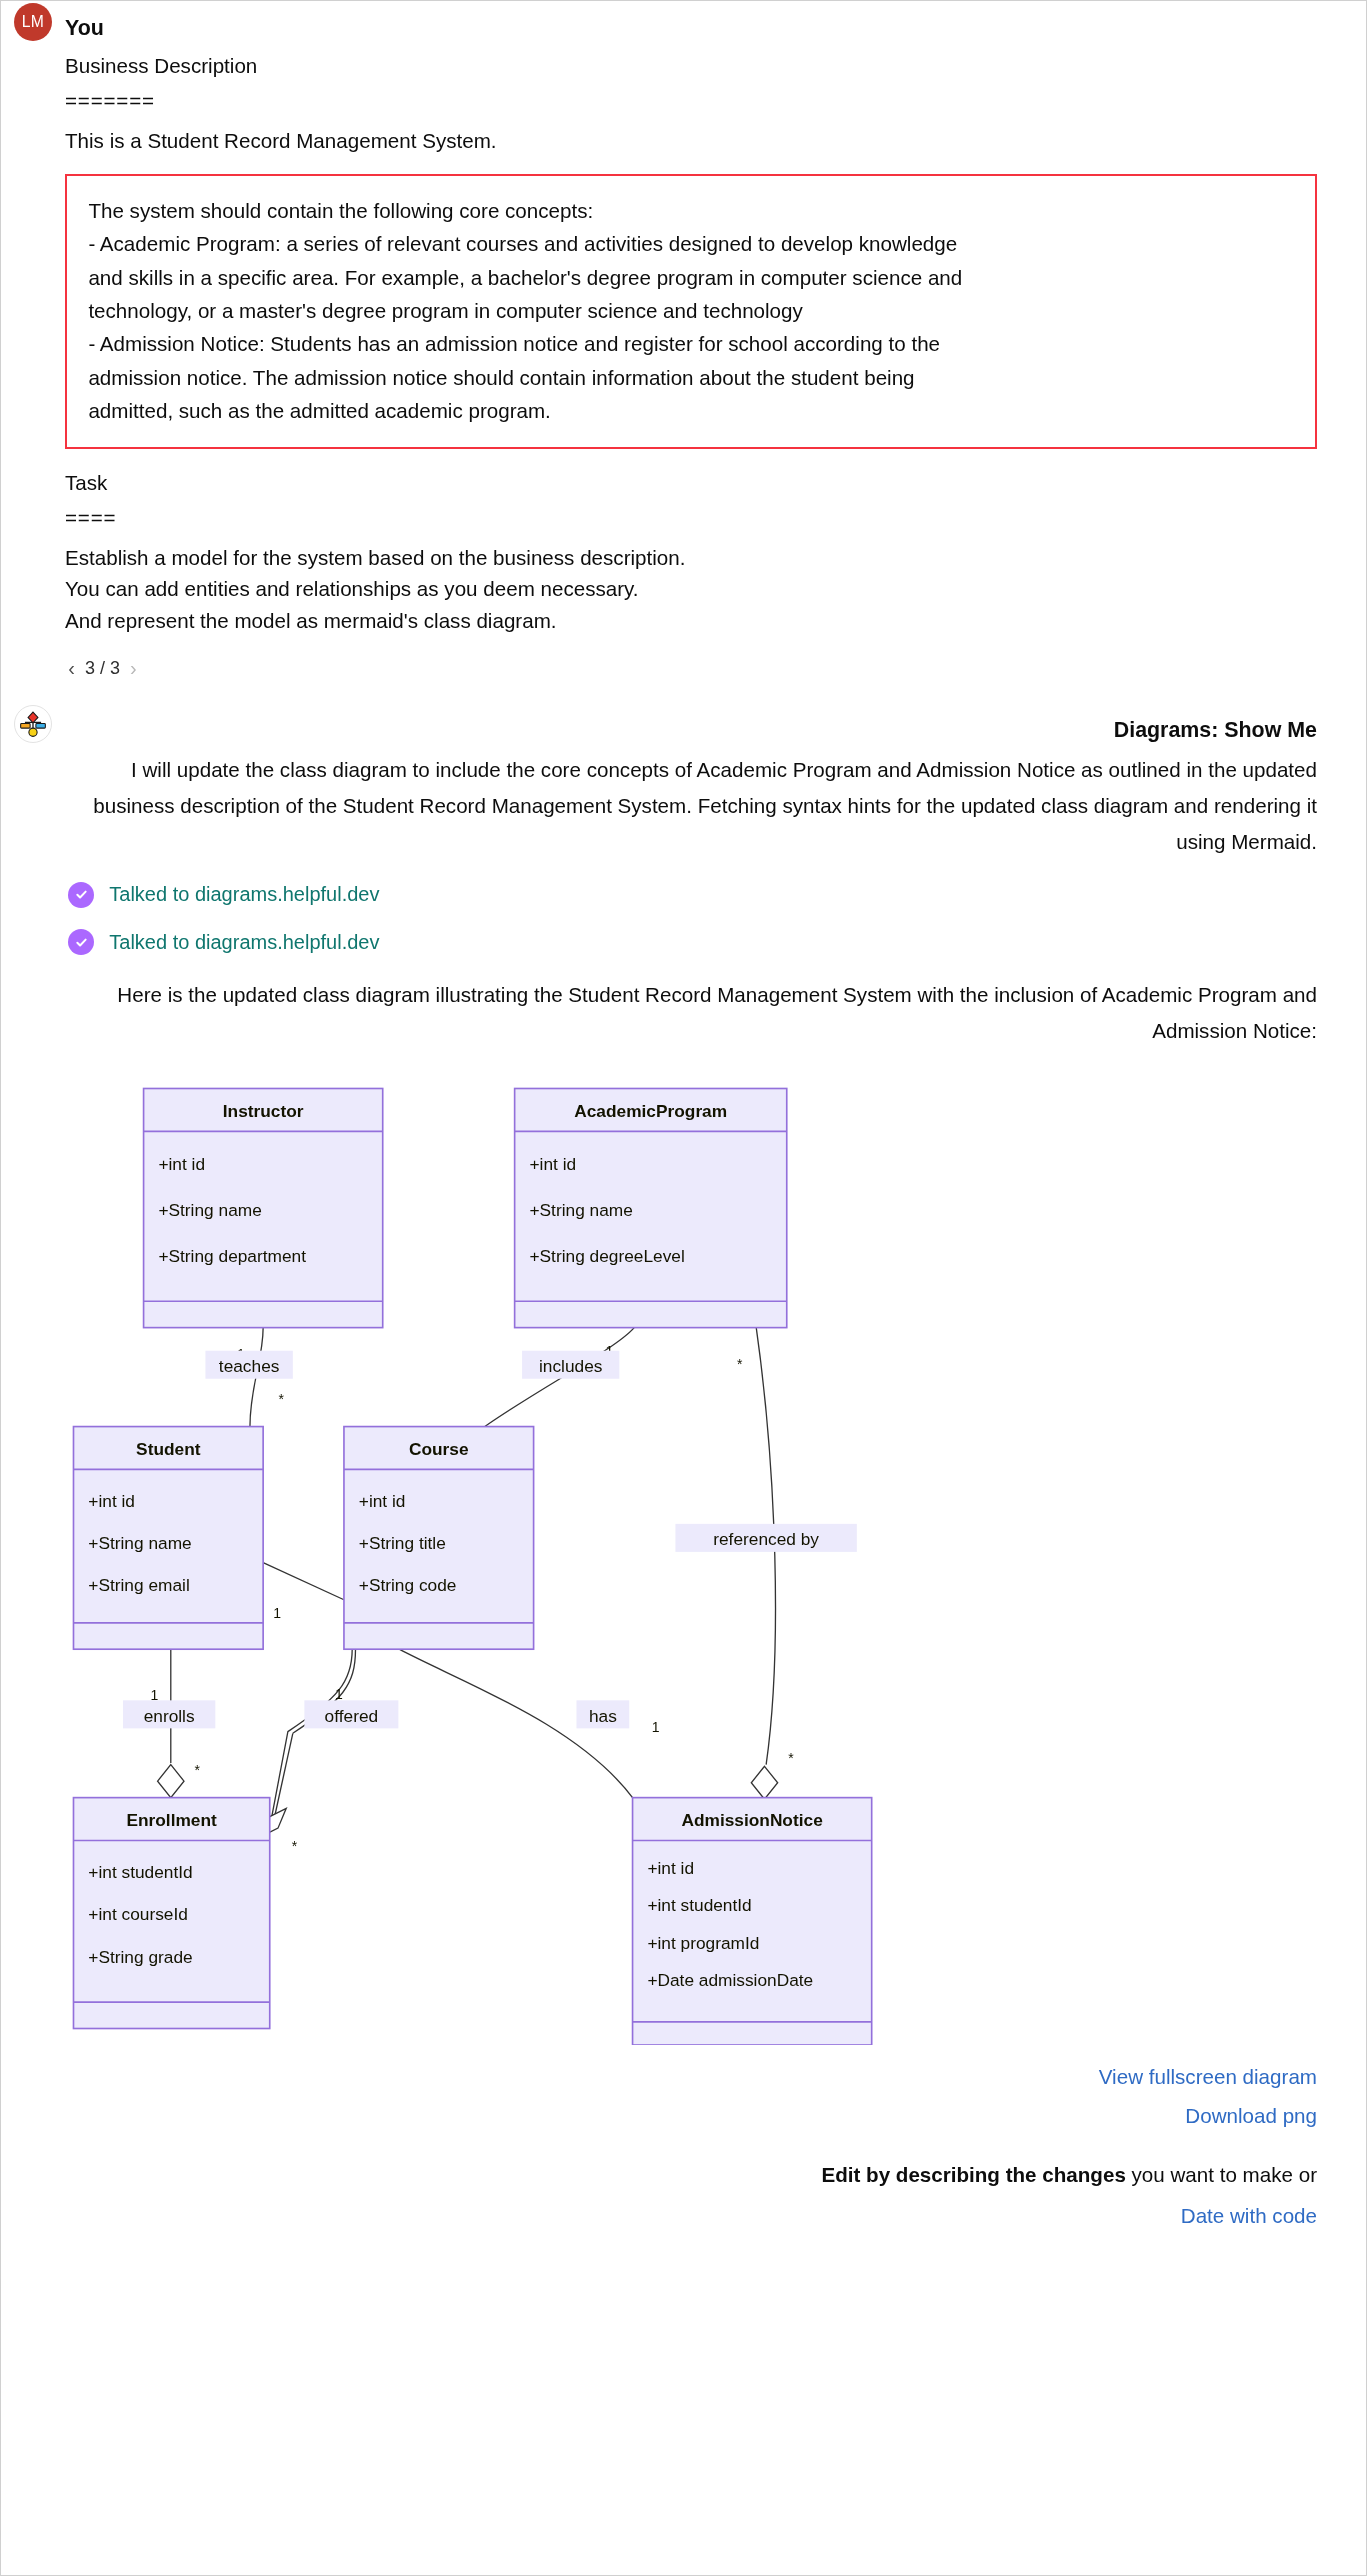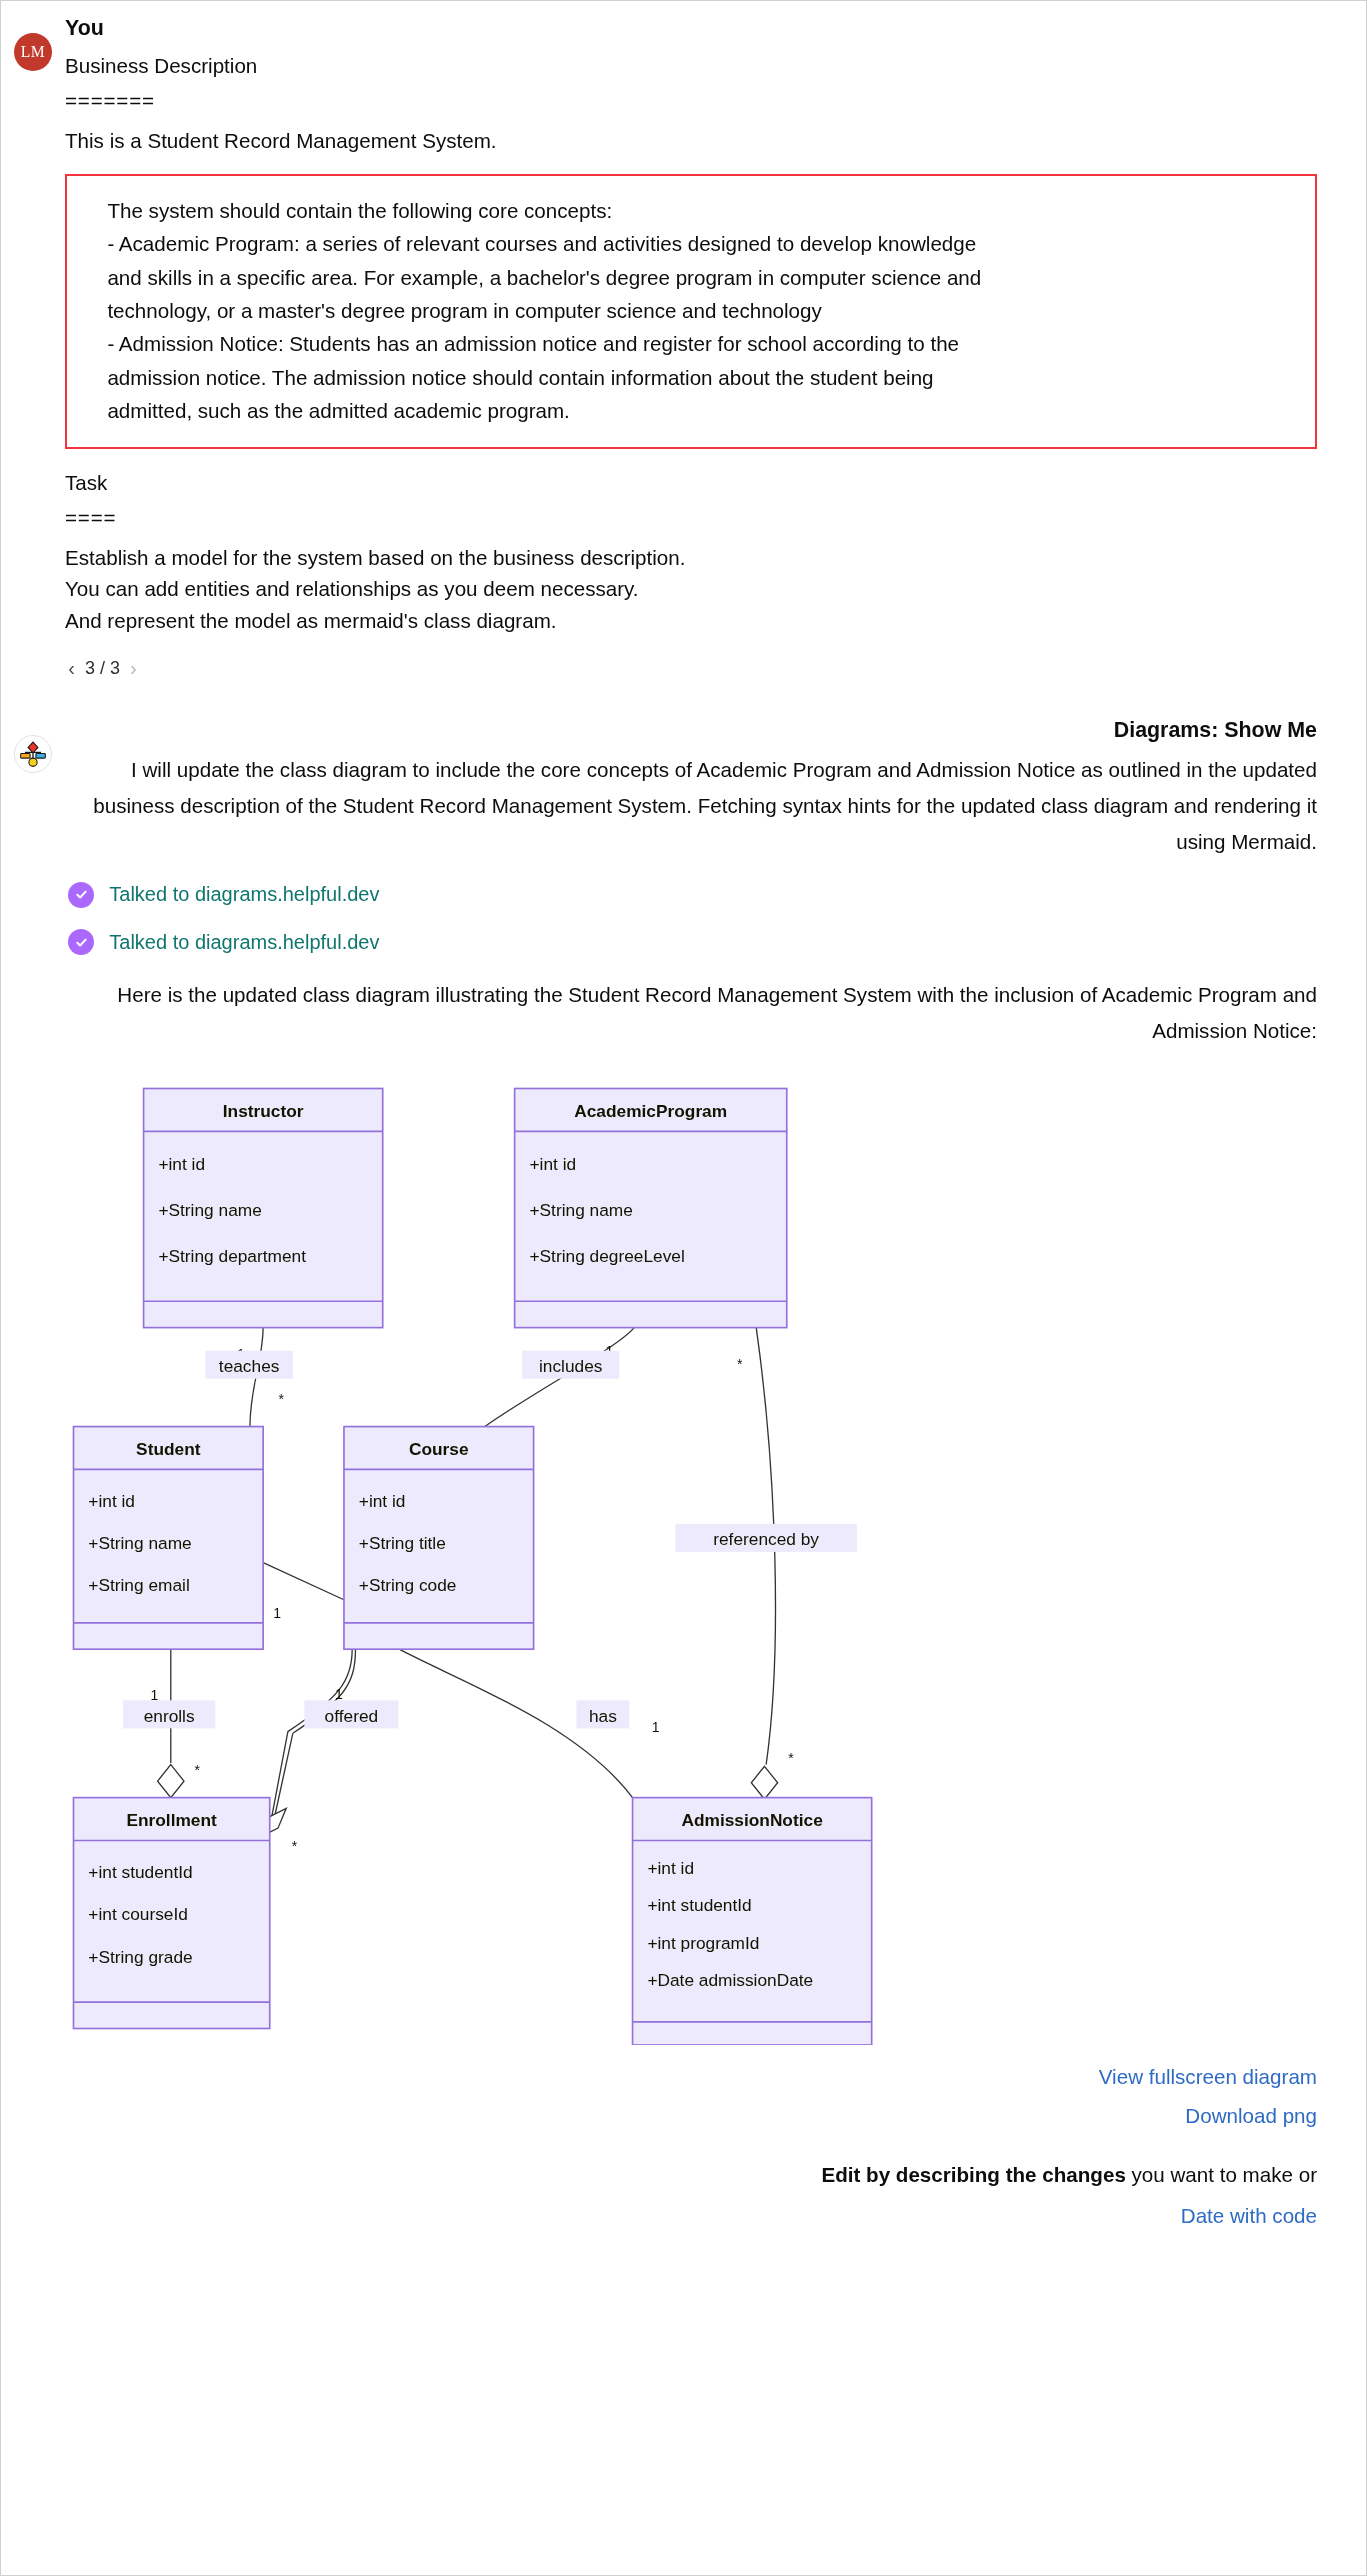--- a/index.html
+++ b/index.html
@@ -12,21 +12,21 @@
     overflow:hidden;
   }
   .page {
     width:1367px; height:2576px;
     background:#fff;
     border:1.6px solid #d0d0d0;
     position:relative;
     overflow:hidden;
   }
   .msg { display:flex; padding:0 0 0 0; }
-  .avatar-col { width:64px; flex:0 0 64px; display:flex; justify-content:center; padding-top:32px;font-family:Liberation Serif, serif; }
+  .avatar-col { width:64px; flex:0 0 64px; display:flex; justify-content:center; padding-top:2px; }
   .avatar {
     width:38px; height:38px; border-radius:50%;
     background:#c0392b; color:#fff;
     display:flex; align-items:center; justify-content:center;
     font-size:15.7px; font-weight:400; letter-spacing:0.4px;
   }
   .plugin-avatar {
     width:38px; height:38px; border-radius:50%;
     background:#fff; border:0.8px solid #e3e3e3;
     display:flex; align-items:center; justify-content:center;
@@ -37,21 +37,21 @@
   .para { font-size:20.6px; line-height:1.75; margin:4px 0 0 0; }
   .eq { font-size:20.6px; line-height:1.3; letter-spacing:0.8px; margin:6.6px 0 10px 0; }
   .gap { height:18px; }
 
   
   .redbox {
     border:2.5px solid #f5333f;
     padding:18px 21.4px 20px 21.4px;
     margin:18px 0 18px 0;
   }
-  .redbox .line { line-height:1.62;margin-left:19px; }
+  .redbox .line { line-height:1.62; }
 
   
   .pager { display:flex; align-items:center; gap:10px; font-size:18px; color:#2f2f2f; margin:21.4px 0 5px 3.3px; }
   .pager .arrow { color:#b9b9b9; font-size:20px; }
   .pager .arrow.active { color:#4d4d4d; }
 
   
   .toolrow { display:flex; align-items:center; gap:15px; margin:21.4px 0 0 3.3px; }
   .check {
     width:26px; height:26px; border-radius:50%;

